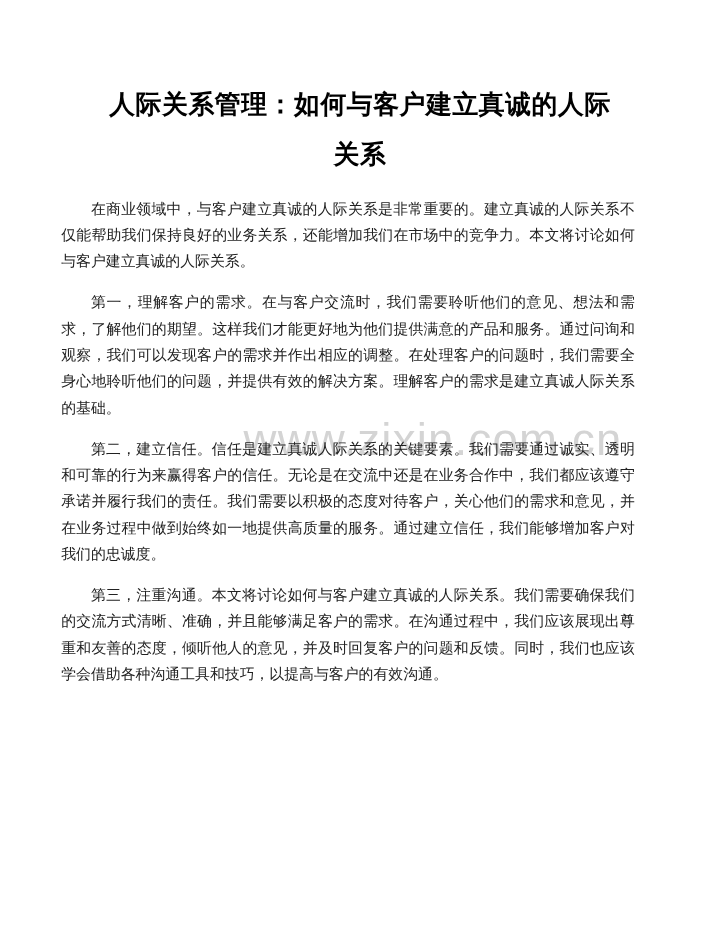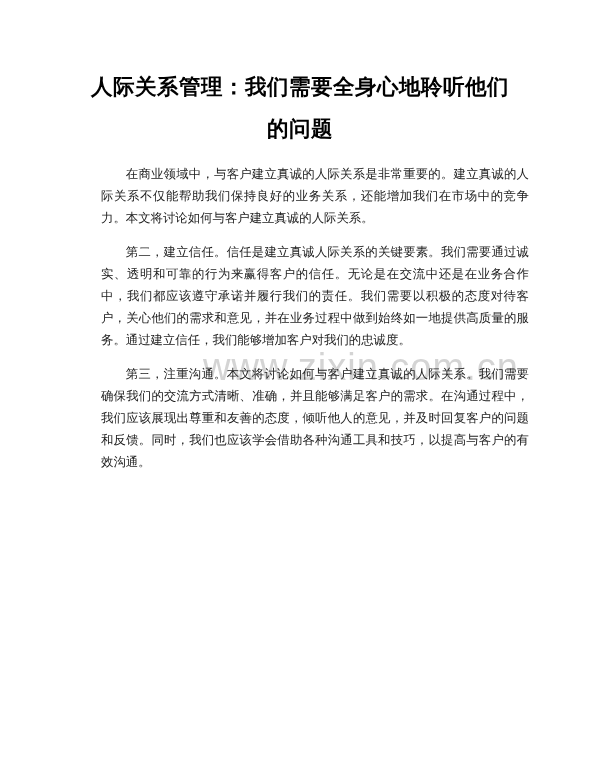--- a/index.html
+++ b/index.html
@@ -22,21 +22,21 @@
     text-align: center;
     font-family: "Liberation Sans", "DejaVu Sans", sans-serif;
     font-weight: bold;
     font-size: 21.5px;
     line-height: 42px;
     color: #000000;
     letter-spacing: 0.5px;
   }
   .content {
     position: relative;
-    margin: 0 71px 0 101px;
+    margin: 0 71px 0 51px;
     z-index: 1;
   }
   .content p.para {
     margin: 0 0 12px 0;
     font-size: 12.4px;
     line-height: 22px;
     text-align: justify;
     text-indent: 2em;
     color: #212121;
   }
@@ -55,20 +55,21 @@
     user-select: none;
     text-align: center;
   }
 </style>
 </head>
 <body>
 
 <div class="page">
   <div class="watermark">www.zixin.com.cn</div>
 
-  <h1 class="doc-title">人际关系管理：我们需要全身心地聆听他们的问题</h1>
+  <h1 class="doc-title">人际关系管理：如何与客户建立真诚的人际关系</h1>
 
   <div class="content">
       <p class="para">在商业领域中，与客户建立真诚的人际关系是非常重要的。建立真诚的人际关系不仅能帮助我们保持良好的业务关系，还能增加我们在市场中的竞争力。本文将讨论如何与客户建立真诚的人际关系。</p>
+      <p class="para">第一，理解客户的需求。在与客户交流时，我们需要聆听他们的意见、想法和需求，了解他们的期望。这样我们才能更好地为他们提供满意的产品和服务。通过问询和观察，我们可以发现客户的需求并作出相应的调整。在处理客户的问题时，我们需要全身心地聆听他们的问题，并提供有效的解决方案。理解客户的需求是建立真诚人际关系的基础。</p>
       <p class="para">第二，建立信任。信任是建立真诚人际关系的关键要素。我们需要通过诚实、透明和可靠的行为来赢得客户的信任。无论是在交流中还是在业务合作中，我们都应该遵守承诺并履行我们的责任。我们需要以积极的态度对待客户，关心他们的需求和意见，并在业务过程中做到始终如一地提供高质量的服务。通过建立信任，我们能够增加客户对我们的忠诚度。</p>
       <p class="para">第三，注重沟通。本文将讨论如何与客户建立真诚的人际关系。我们需要确保我们的交流方式清晰、准确，并且能够满足客户的需求。在沟通过程中，我们应该展现出尊重和友善的态度，倾听他人的意见，并及时回复客户的问题和反馈。同时，我们也应该学会借助各种沟通工具和技巧，以提高与客户的有效沟通。</p>
     </div>
 </div>
 
 </body></html>

